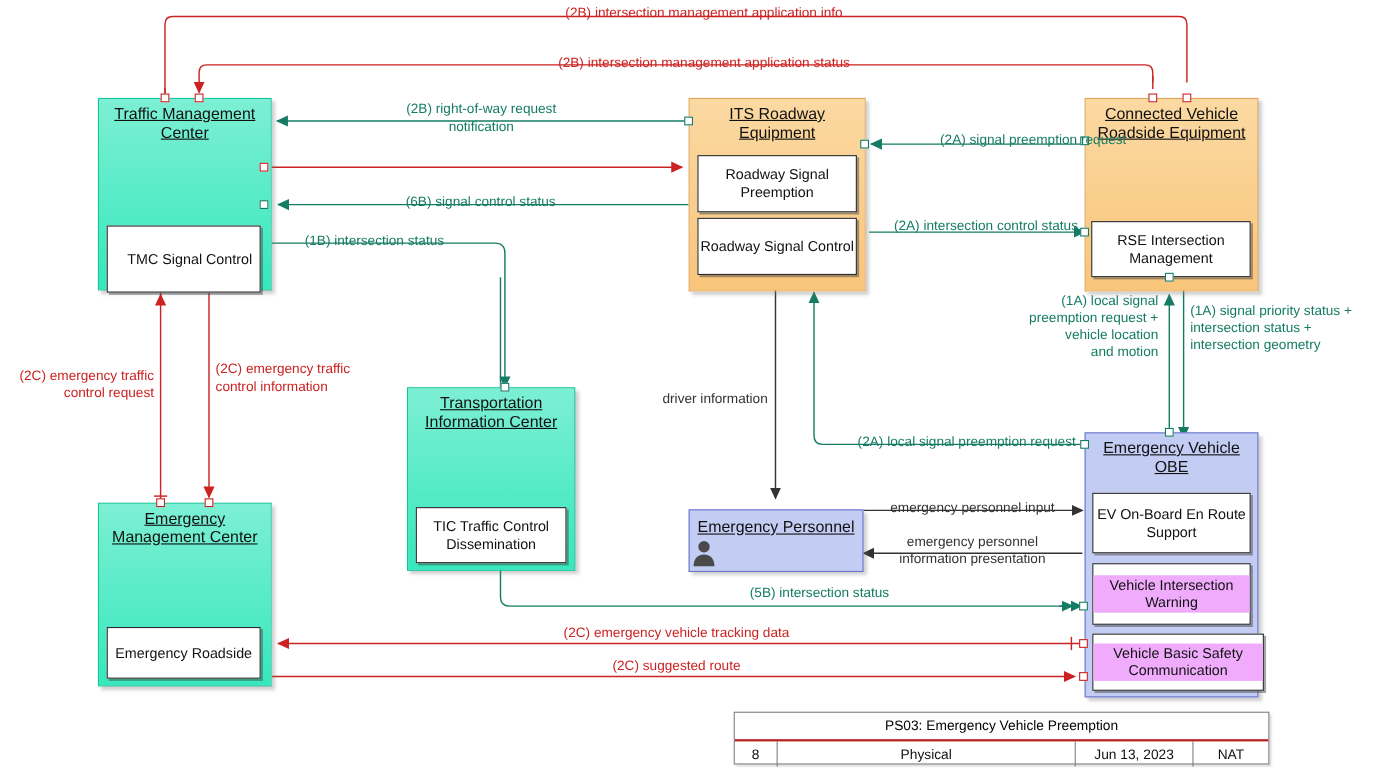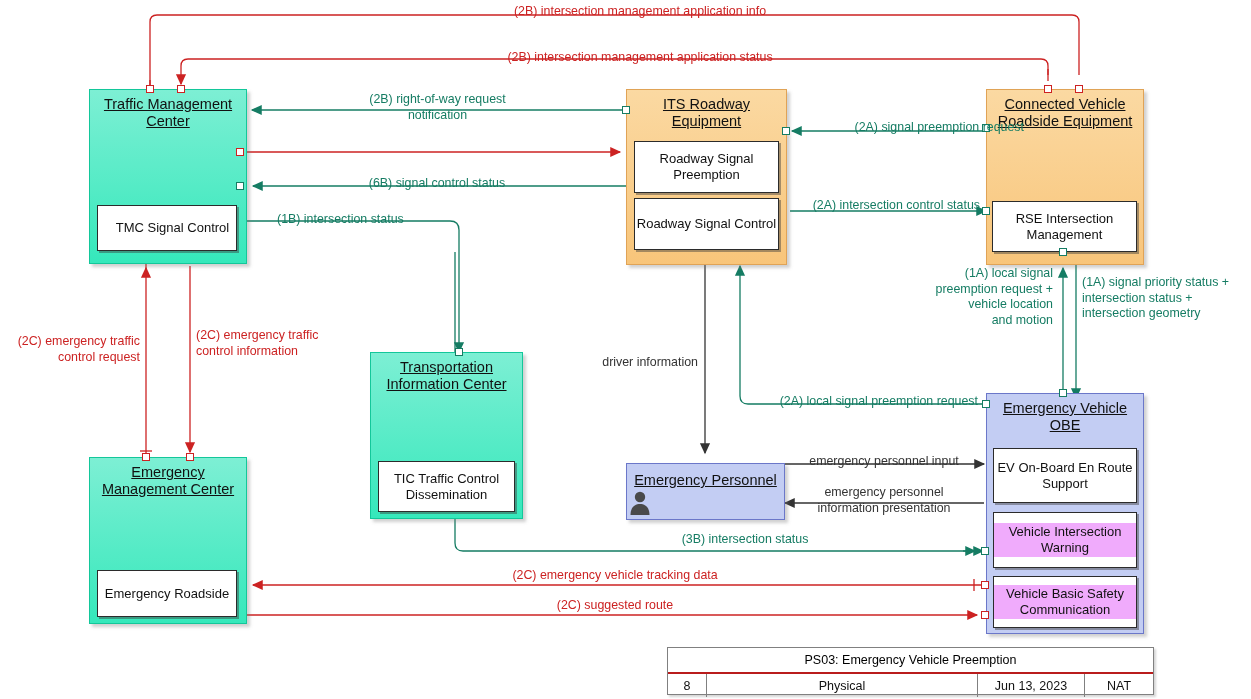--- a/index.html
+++ b/index.html
@@ -120,21 +120,21 @@
         <path d="M140,451 L152,451" stroke="#cc2222"></path>
         <path d="M242,609 L242,621" stroke="#cc2222"></path>
         <path d="M974,579 L974,591" stroke="#cc2222"></path>
       </g>
     </g>
   </svg>
 
   <div class="node center" style="left:89px;top:89px;width:158px;height:175px;">
     <div class="ttl">Traffic Management Center</div>
   </div>
-  <div class="sub" style="left:97px;top:205px;width:140px;height:46px;padding-left:11px;">
+  <div class="sub" style="left:97px;top:205px;width:140px;height:61px;padding-left:11px;">
     <span>TMC Signal Control</span>
   </div>
 
   <div class="node field" style="left:626px;top:89px;width:161px;height:176px;">
     <div class="ttl">ITS Roadway Equipment</div>
   </div>
   <div class="sub" style="left:634px;top:141px;width:145px;height:52px;">
     <span>Roadway Signal Preemption</span>
   </div>
   <div class="sub" style="left:634px;top:198px;width:145px;height:52px;">
@@ -172,21 +172,21 @@
 
   <div class="node vehicle" style="left:986px;top:393px;width:158px;height:241px;">
     <div class="ttl">Emergency Vehicle OBE</div>
   </div>
   <div class="sub" style="left:993px;top:448px;width:144px;height:55px;">
     <span>EV On-Board En Route Support</span>
   </div>
   <div class="sub" style="left:993px;top:512px;width:144px;height:56px;">
     <span class="hl">Vehicle Intersection Warning</span>
   </div>
-  <div class="sub" style="left:993px;top:576px;width:144px;height:52px;">
+  <div class="sub" style="left:993px;top:576px;width:156px;height:52px;">
     <span class="hl">Vehicle Basic Safety Communication</span>
   </div>
 
   <div class="port red" style="left:146px;top:85px;"></div>
   <div class="port red" style="left:177px;top:85px;"></div>
   <div class="port red" style="left:236px;top:148px;"></div>
   <div class="port teal" style="left:236px;top:182px;"></div>
   <div class="port red" style="left:142px;top:453px;"></div>
   <div class="port red" style="left:186px;top:453px;"></div>
   <div class="port teal" style="left:622px;top:106px;"></div>
@@ -228,21 +228,21 @@
   <div class="lbl red" style="left:196px;top:328px;width:150px;">(2C) emergency traffic
 control information</div>
 
   <div class="lbl gray rt" style="left:556px;top:355px;width:142px;">driver information</div>
   <div class="lbl teal rt" style="left:740px;top:394px;width:238px;">(2A) local signal preemption request</div>
 
   <div class="lbl gray ctr" style="left:795px;top:454px;width:178px;">emergency personnel input</div>
   <div class="lbl gray ctr" style="left:795px;top:485px;width:178px;">emergency personnel
 information presentation</div>
 
-  <div class="lbl teal ctr" style="left:530px;top:532px;width:430px;">(3B) intersection status</div>
+  <div class="lbl teal ctr" style="left:530px;top:532px;width:430px;">(5B) intersection status</div>
   <div class="lbl red ctr" style="left:400px;top:568px;width:430px;">(2C) emergency vehicle tracking data</div>
   <div class="lbl red ctr" style="left:400px;top:598px;width:430px;">(2C) suggested route</div>
 
   <div id="titleblock">
     <div class="r1">PS03: Emergency Vehicle Preemption</div>
     <div class="r2">
       <div id="tb-num">8</div>
       <div id="tb-view">Physical</div>
       <div id="tb-date">Jun 13, 2023</div>
       <div id="tb-scope">NAT</div>

